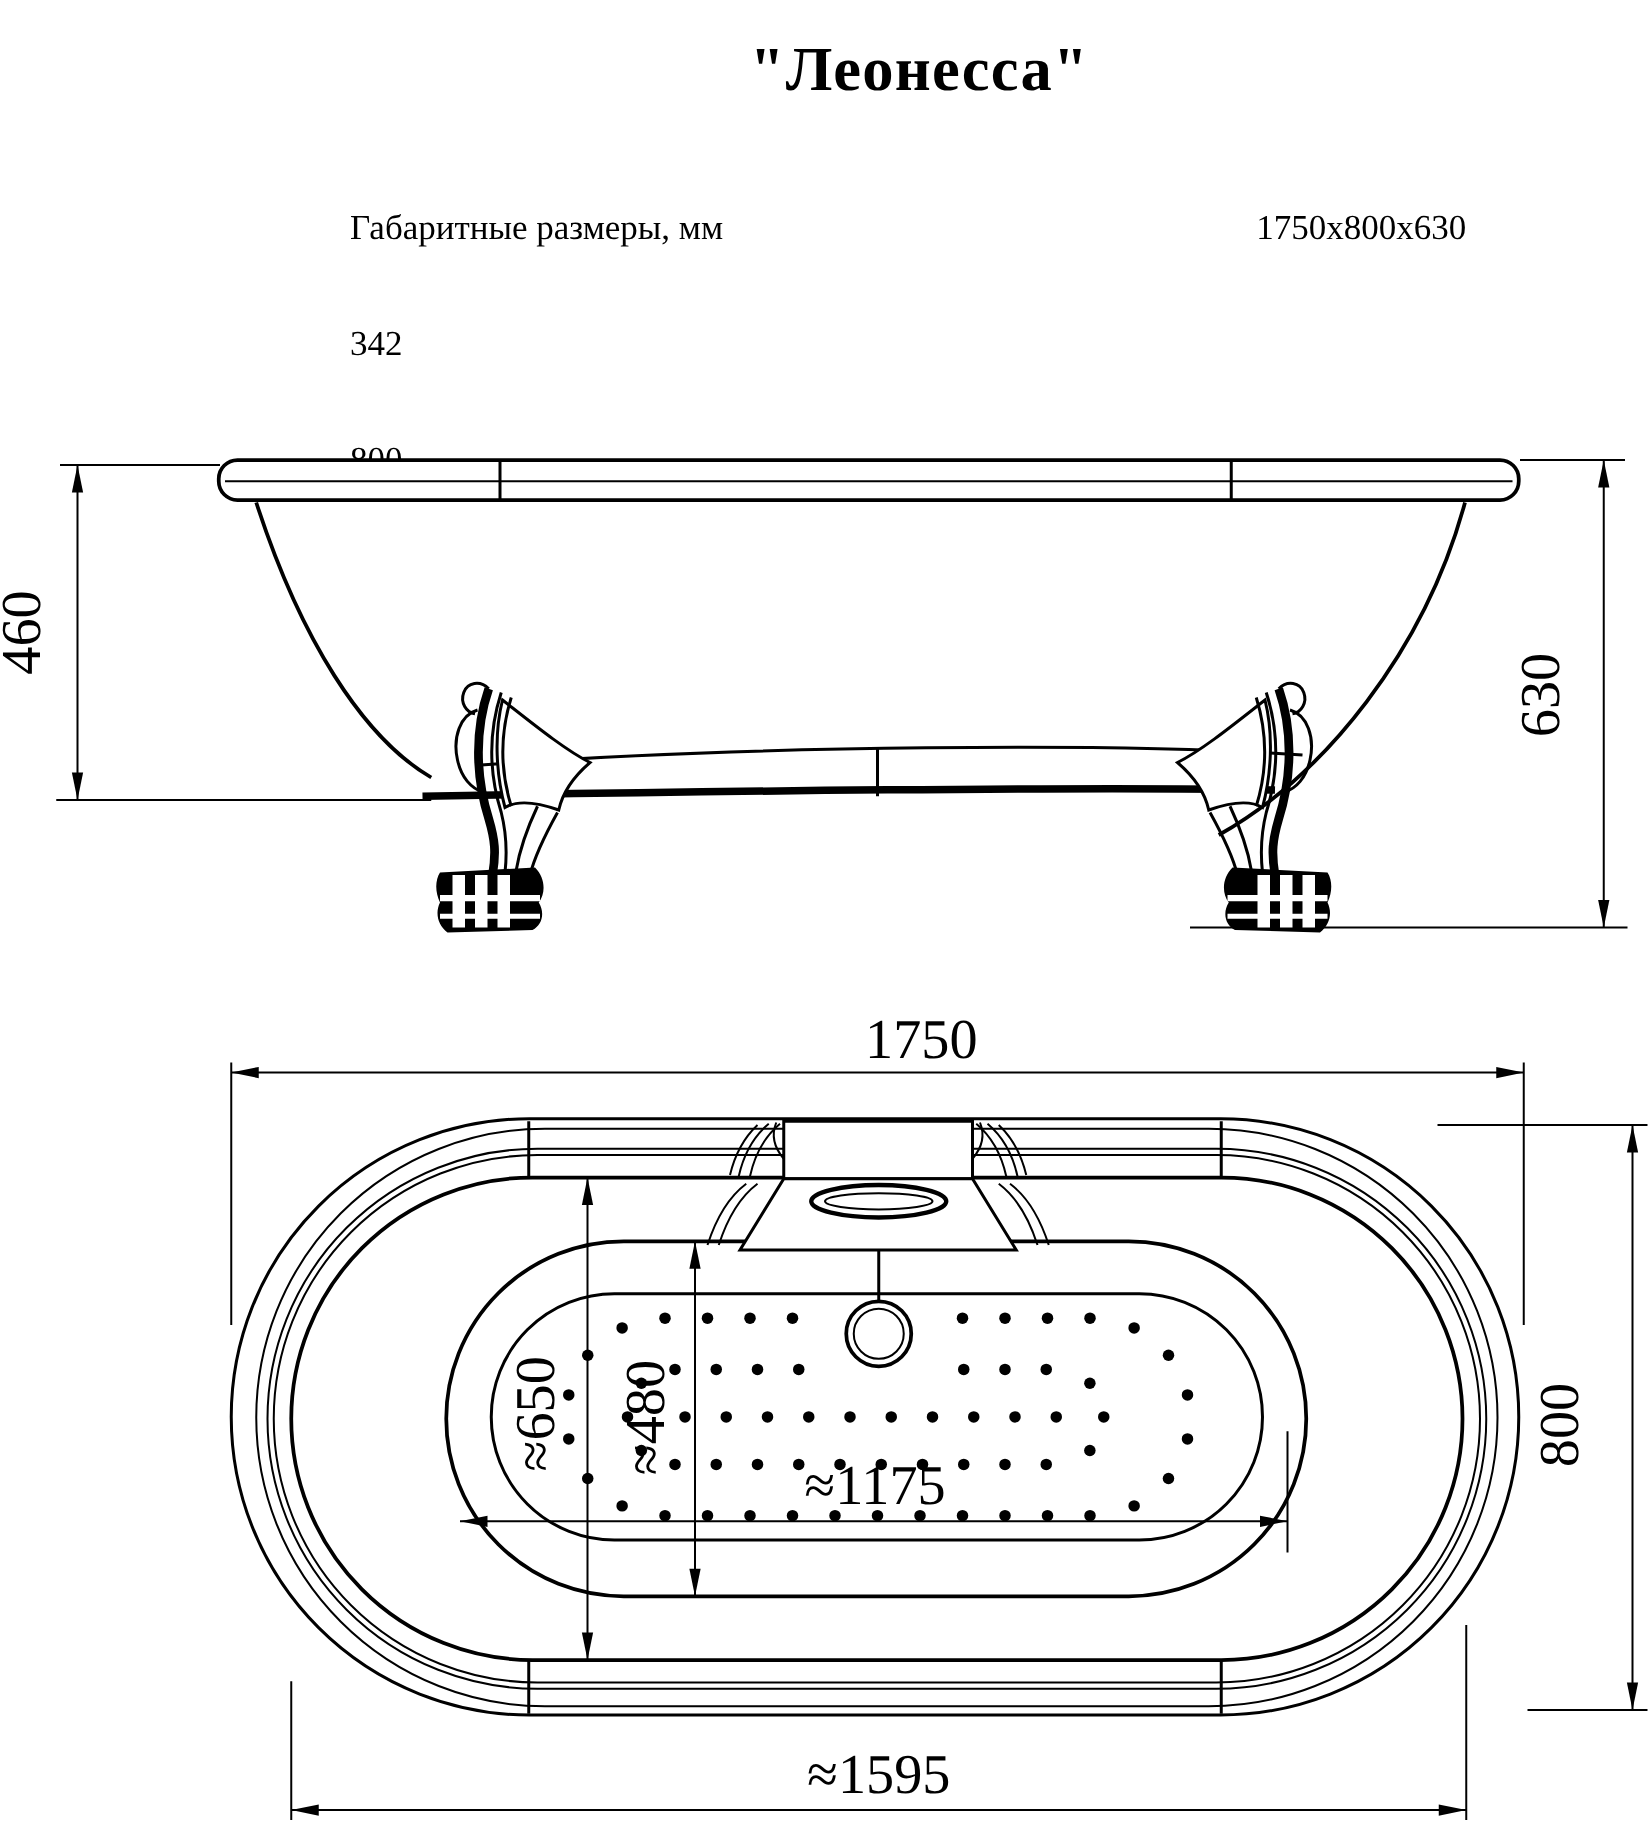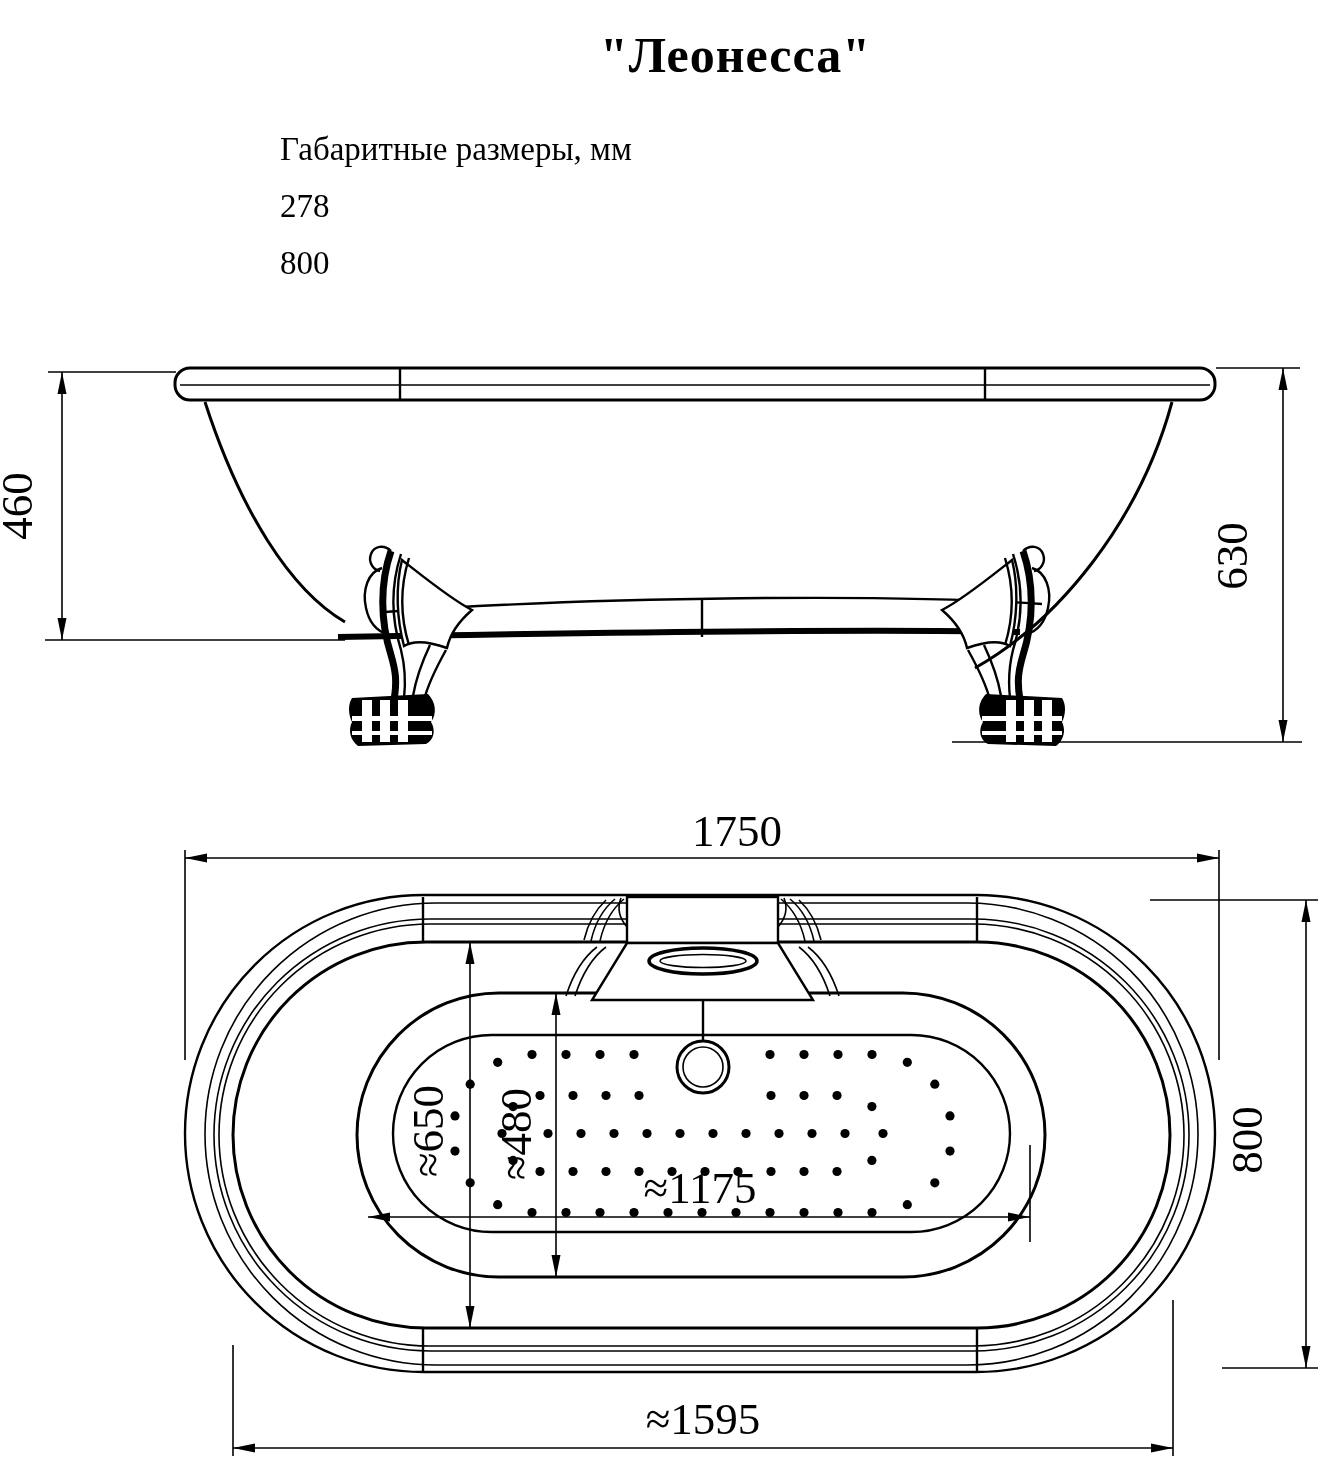--- a/index.html
+++ b/index.html
@@ -1,21 +1,21 @@
 <!DOCTYPE html>
 <html><head>
 <meta charset="utf-8">
 <style>
   html,body{margin:0;padding:0;background:#ffffff;}
   body{width:1321px;height:1465px;position:relative;overflow:hidden;
        font-family:"Liberation Serif",serif;color:#000;}
   .title{position:absolute;top:26px;left:150px;right:0;margin:0;
          text-align:center;font-size:50px;font-weight:bold;letter-spacing:1px;}
   .specs{position:absolute;left:280px;top:131px;width:1000px;}
-  .spec-row{display:flex;height:57px;align-items:flex-start;font-size:33px;}
+  .spec-row{display:flex;height:57px;align-items:flex-start;font-size:28px;margin-top:36px;}
   .spec-label{flex:0 0 725px;}
   .spec-value{flex:1;}
   svg.drawing{position:absolute;left:0;top:0;width:1321px;height:1465px;}
   svg text{font-family:"Liberation Serif",serif;fill:#000;font-size:45px;}
   .ln{stroke:#000;fill:none;}
   .thin{stroke-width:1.6;}
   .med{stroke-width:2.4;}
   .bold{stroke-width:3;}
   .heavy{stroke-width:6;}
   .wfill{fill:#fff;}
@@ -23,23 +23,24 @@
   #floor-dots circle{fill:#000;stroke:none;}
 </style>
 </head>
 <body>
 
 <h1 class="title">"Леонесса"</h1>
 
 <div class="specs">
   <div class="spec-row">
     <span class="spec-label">Габаритные размеры, мм</span>
+    <span class="spec-value">1750x800x630</span>
   </div>
   <div class="spec-row">
-    <span class="spec-value">278</span>
+    <span class="spec-value">342</span>
   </div>
   <div class="spec-row">
     <span class="spec-value">800</span>
   </div>
 </div>
 
 <svg class="drawing" viewBox="0 0 1321 1465">
   <defs>
     <g id="foot">
 

